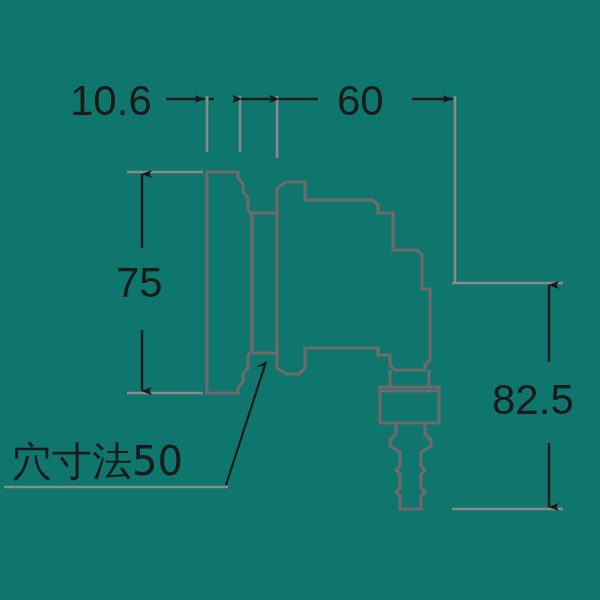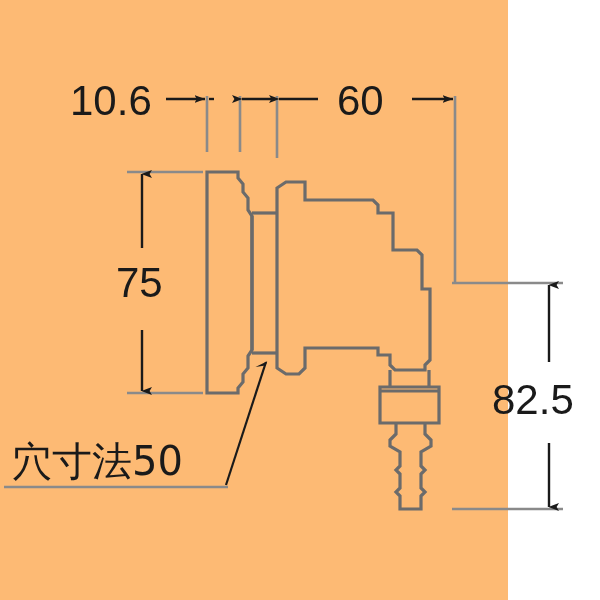--- a/index.html
+++ b/index.html
@@ -9,23 +9,23 @@
     background: #ffffff;
   }
   body {
     width: 600px;
     height: 600px;
     overflow: hidden;
     font-family: "Liberation Sans", "DejaVu Sans", sans-serif;
   }
   #drawing-root {
     position: relative;
-    width: 508px;
+    width: 600px;
     height: 600px;
-    background: #fdba74;
+    background: #0f766e;
   }
   svg#drawing-svg {
     display: block;
     width: 600px;
     height: 600px;
   }
   .dim-text {
     font-family: "Liberation Sans", "DejaVu Sans", sans-serif;
     fill: #1a1a1a;
     font-size: 42px;

